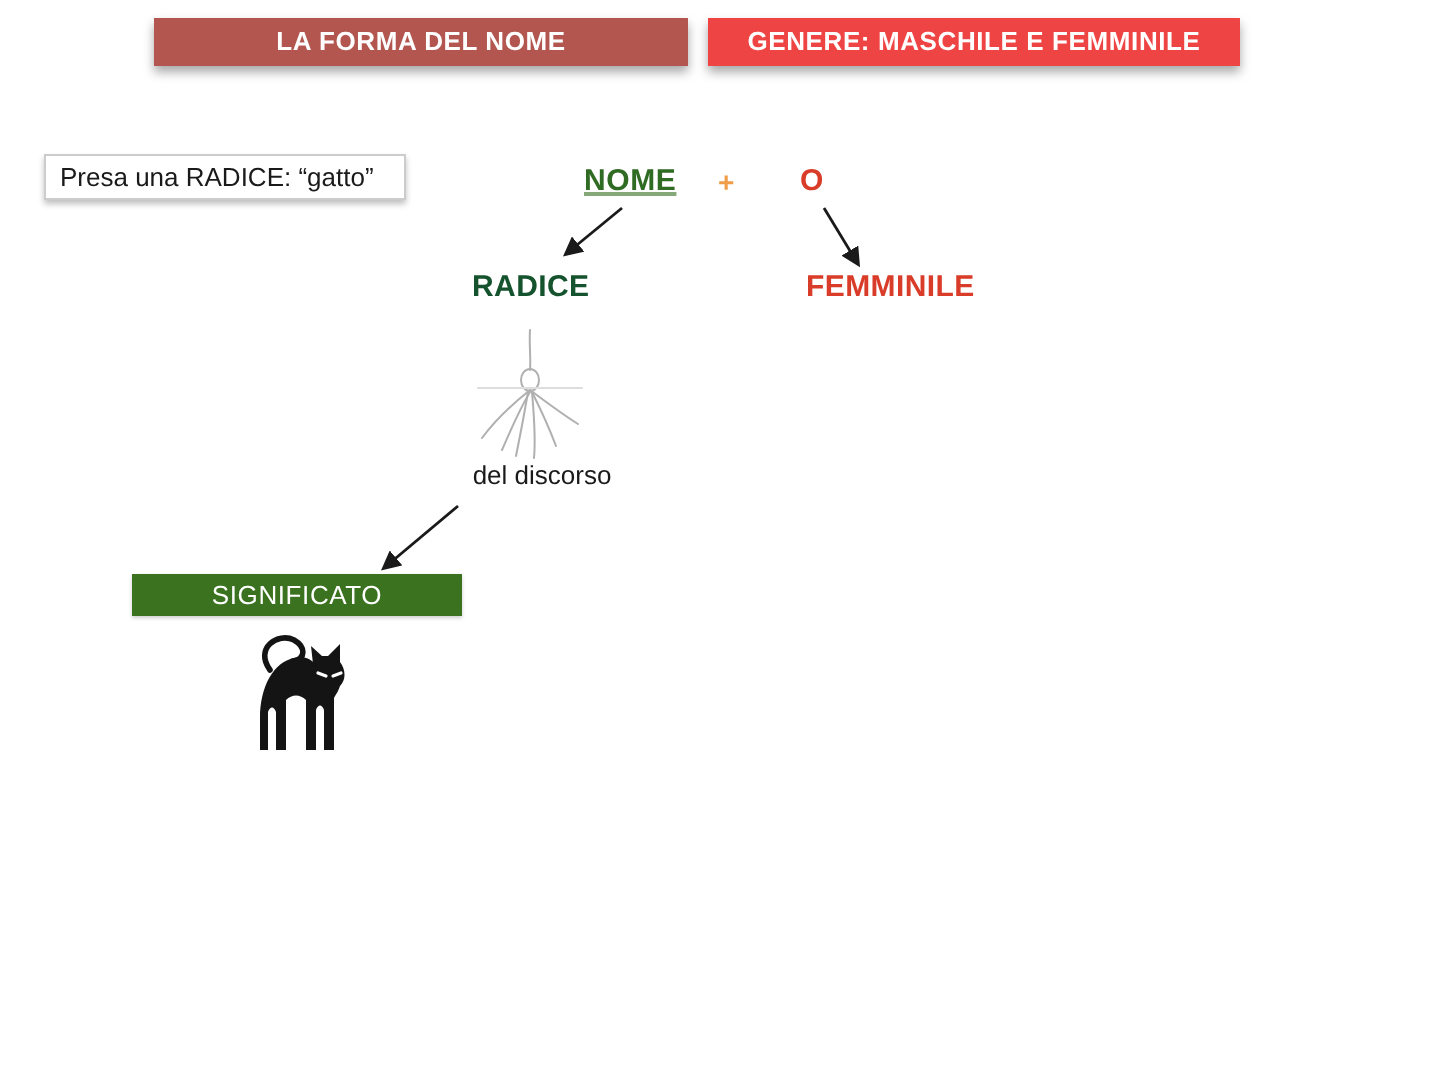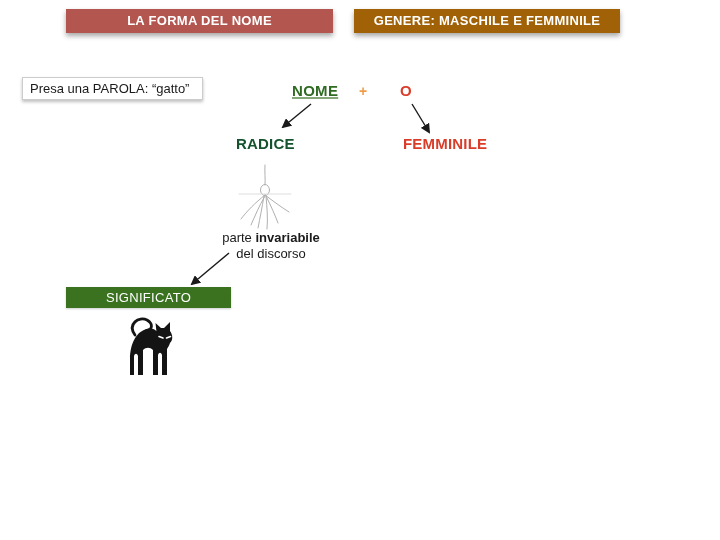--- a/index.html
+++ b/index.html
@@ -18,22 +18,22 @@
   .banner {
     height: 24px;
     line-height: 24px;
     text-align: center;
     color: #ffffff;
     font-size: 13px;
     font-weight: bold;
     letter-spacing: 0.3px;
     box-shadow: 0 3px 5px rgba(0,0,0,0.35);
   }
-  .banner-red   { left: 66px;  top: 9px; width: 267px; background: #b2564f; }
-  .banner-orange{ left: 354px; top: 9px; width: 266px; background: #a16207; }
+  .banner-red   { left: 77px;  top: 9px; width: 267px; background: #b2564f; }
+  .banner-orange{ left: 354px; top: 9px; width: 266px; background: #ef4444; }
 
   
   .intro-box {
     left: 22px; top: 77px;
     width: 181px; height: 23px;
     background: #ffffff;
     border: 1px solid #cccccc;
     box-shadow: 0 2px 3px rgba(0,0,0,0.25);
     font-size: 13px;
     color: #1a1a1a;
@@ -113,21 +113,21 @@
   }
 </style>
 </head>
 <body>
 
 <div class="canvas">
 
   <div class="abs banner banner-red">LA FORMA DEL NOME</div>
   <div class="abs banner banner-orange">GENERE: MASCHILE E FEMMINILE</div>
 
-  <div class="abs intro-box">Presa una PAROLA: “gatto”</div>
+  <div class="abs intro-box">Presa una RADICE: “gatto”</div>
 
   <span class="abs word-root">NOME</span>
   <span class="abs word-plus">+</span>
   <span class="abs word-ending">O</span>
 
   <span class="abs label-radice">RADICE</span>
   <span class="abs label-desinenza">FEMMINILE</span>
 
   <svg class="abs roots" viewBox="0 0 56 68">
     <g fill="none" stroke="#b0b0b0" stroke-width="1" stroke-linecap="round">
@@ -137,21 +137,20 @@
       <path d="M28,32 C18,40 10,48 4,56"></path>
       <path d="M28,33 C22,43 18,53 14,62"></path>
       <path d="M27,33 C25,45 23,55 21,65"></path>
       <path d="M29,33 C30,45 31,55 30,66"></path>
       <path d="M29,33 C34,43 38,52 41,60"></path>
       <path d="M28,32 C36,38 44,44 52,49"></path>
     </g>
   </svg>
 
   <div class="abs root-desc">
-    <div><span>parte </span><b>invariabile</b></div>
     <div>del discorso</div>
   </div>
 
   <div class="abs banner-green">SIGNIFICATO</div>
 
   <svg class="abs cat" viewBox="0 0 50 60">
     <path d="M12,18 C4,7 16,-1 24,3 C30,6.5 30,12.5 23.5,13.5" fill="none" stroke="#141414" stroke-width="2.8" stroke-linecap="round"></path>
     <path fill="#141414" d="M7,58 L7,42 C7,26 14,14 24,12 C29,10.5 33,12.5 35,16
              L33.5,15 L32.5,6 L38,11 L41,11 L47,5 L47,14
              C50,18 50,23 47,26 C46,29 45,30 44,32

